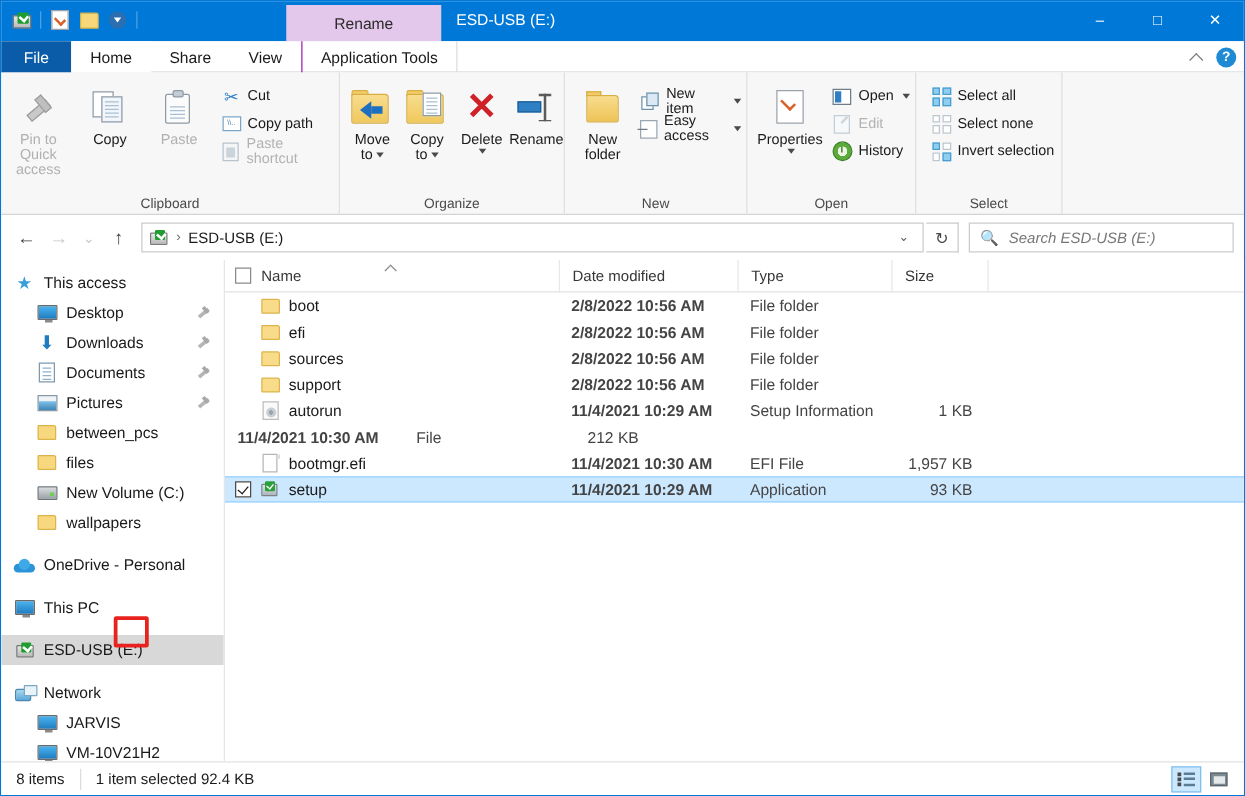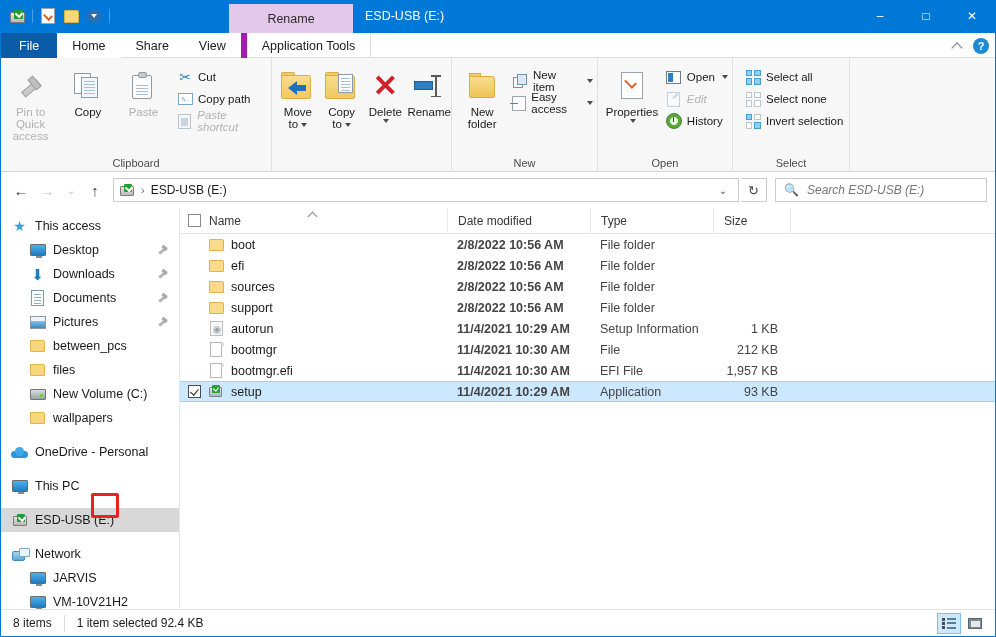--- a/index.html
+++ b/index.html
@@ -103,21 +103,21 @@
   }
   .tab {
     padding: 0 15px; display: flex; align-items: center;
     font-size: 12.5px; color: #1a1a1a; height: 25px;
   }
   .tab.file {
     background: #0b5ca8; color: #fff; padding: 0 18px;
   }
   .tab.active { background: #ffffff; }
   .tab.apptools {
-    border-left: 6px solid #a21caf; border-right: 1px solid #ddd;
+    border-left: 1px solid #a21caf; border-right: 1px solid #ddd;
   }
   .ribbon-right {
     position: absolute; right: 6px; top: 0; height: 25px;
     display: flex; align-items: center; gap: 9px;
   }
   .chev-up {
     width: 12px; height: 12px; position: relative;
   }
   .chev-up:after {
     content:""; position:absolute; left:1px; top:4px; width:7px; height:7px;
@@ -152,21 +152,21 @@
     align-items: center; padding-top: 4px; cursor: default;
     font-size: 11.5px; color: #1a1a1a; text-align: center; line-height: 12px;
   }
   .bigbtn.dis { color: #b0b0b0; }
   .bigbtn .ic { height: 36px; display:flex; align-items:center; justify-content:center; }
   .bigbtn .lbl { margin-top: 2px; }
   .smallbtn {
     display: flex; align-items: center; gap: 5px;
     height: 22px; padding: 0 4px; font-size: 11.5px; color: #1a1a1a;
   }
-  .smallbtn.dis { color: #b2b2b2; font-style: italic; }
+  .smallbtn.dis { color: #b2b2b2; }
   .smallbtn .si { width: 16px; height: 16px; display:flex; align-items:center; justify-content:center; }
   .caret-d {
     width: 0; height: 0; margin-left: 2px;
     border-left: 3.5px solid transparent; border-right: 3.5px solid transparent;
     border-top: 4px solid #4a4a4a;
   }
   .caret-row { display:flex; justify-content:center; margin-top:1px; }
 
   
   .pin {
@@ -730,20 +730,21 @@
         <div class="bigbtn">
           <div class="ic">
             <div class="renameic">
                 <div class="bar"></div>
                 <div class="ibeam"></div>
               </div>
           </div>
           <div class="lbl">Rename</div>
         </div>
       </div>
+      <div class="rglabel">Organize</div>
     </div>
 
     <div class="rgroup" style="width:146px">
       <div class="rgrow" style="padding-left:6px">
         <div class="bigbtn">
           <div class="ic">
             <div class="newfold">
                 <div class="tabb"></div>
                 <div class="f"></div>
               </div>
@@ -1060,27 +1061,20 @@
               <span class="fi">
                 <div class="fi-inf"></div>
               </span>
               <span>autorun</span>
             </div>
             <div class="cell date">11/4/2021 10:29 AM</div>
             <div class="cell type">Setup Information</div>
             <div class="cell size">1 KB</div>
           </div>
           <div class="row">
-            <div class="cell name">
-              <span class="rowchk off"></span>
-              <span class="fi">
-                <div class="fi-file"></div>
-              </span>
-              <span>bootmgr</span>
-            </div>
             <div class="cell date">11/4/2021 10:30 AM</div>
             <div class="cell type">File</div>
             <div class="cell size">212 KB</div>
           </div>
           <div class="row">
             <div class="cell name">
               <span class="rowchk off"></span>
               <span class="fi">
                 <div class="fi-file"></div>
               </span>

